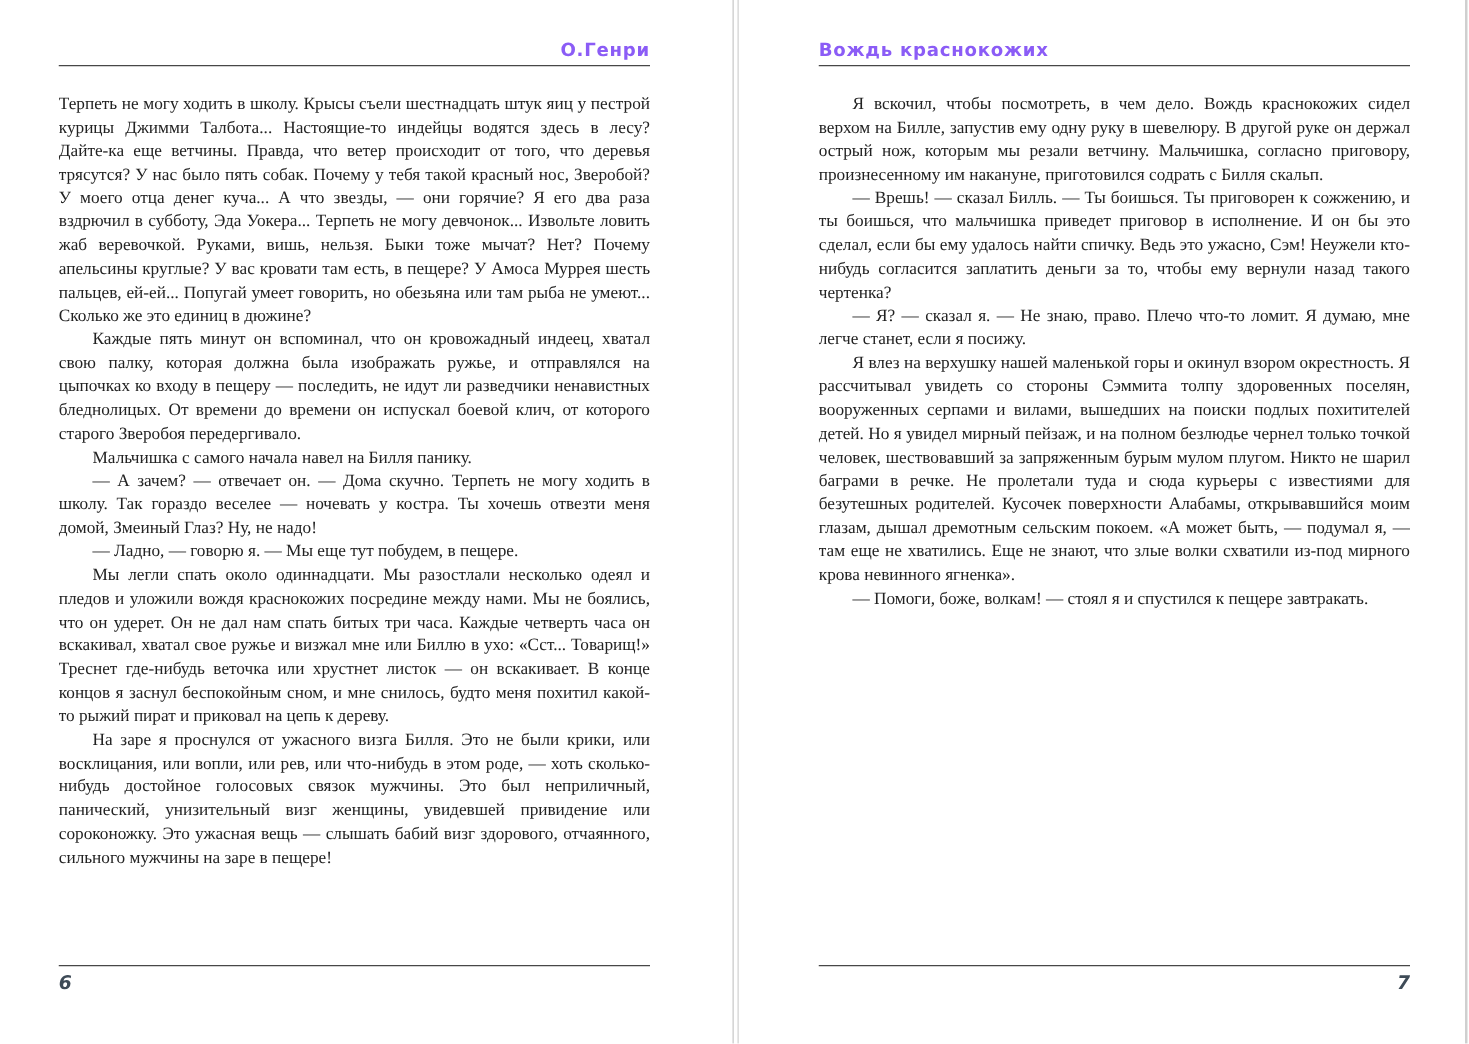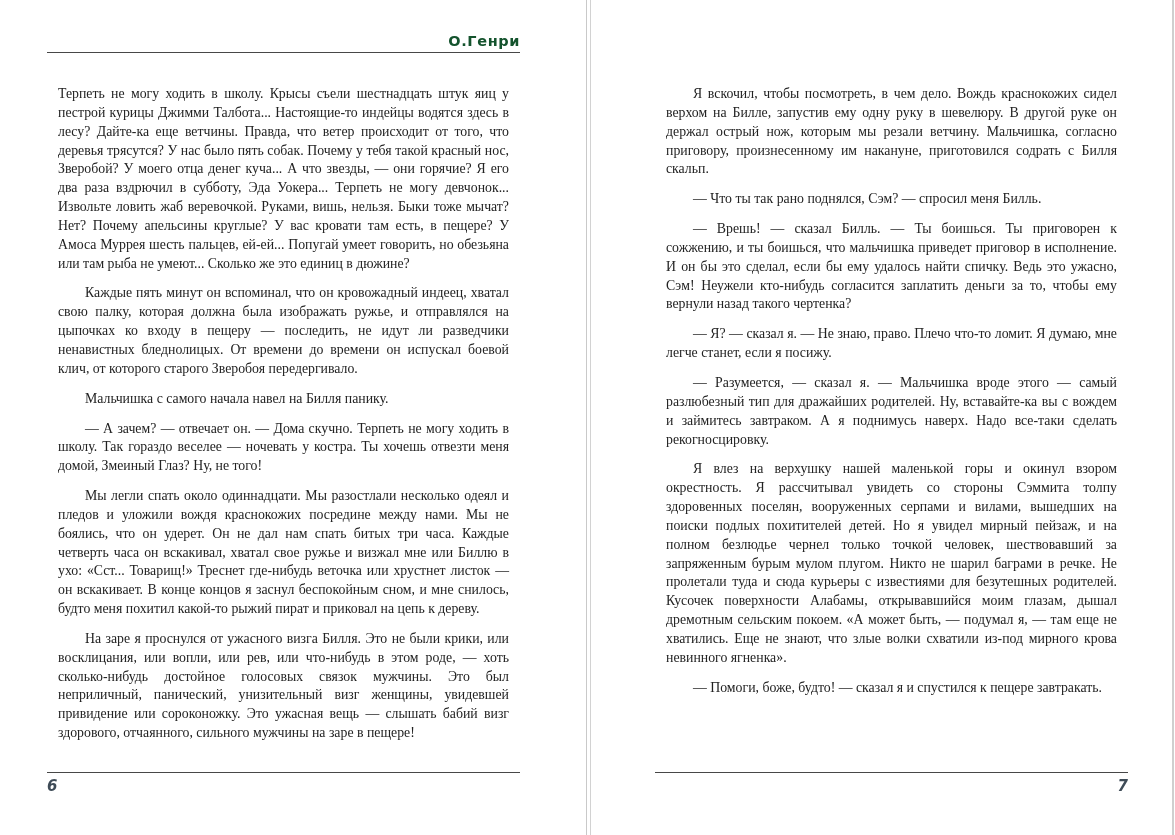--- a/index.html
+++ b/index.html
@@ -20,34 +20,34 @@
   #page-right{left:655px;}
 
   .running-head{
     position:absolute;top:33px;left:0;right:0;
     border-bottom:1px solid #474747;
     padding-bottom:3px;
     font-family:"DejaVu Sans", sans-serif;
     font-weight:bold;
     font-size:14.5px;
     letter-spacing:0.6px;
-    color:#14532d;
+    color:#8b5cf6;
   }
   .running-head.align-right{text-align:right;}
   .running-head.align-left{text-align:left;}
 
   .page-body{
     position:absolute;top:74px;left:0;right:0;height:698px;
     overflow:hidden;
     font-size:13.8px;
     line-height:18.85px;
     color:#222222;
     text-align:justify;
   }
-  .page-body p{margin:11px;text-indent:27px;}
+  .page-body p{margin:0;text-indent:27px;}
   .page-body.continuation p:first-child{text-indent:0;}
 
   .page-footer{
     position:absolute;left:0;right:0;top:772px;
     border-top:1px solid #474747;
     padding-top:4px;
     font-family:"DejaVu Sans", sans-serif;
     font-weight:bold;
     font-style:italic;
     font-size:15px;
@@ -60,41 +60,41 @@
 <body>
 
 <div id="spread">
 
   <div class="page" id="page-left">
     <div class="running-head align-right">О.Генри</div>
     <div class="page-body continuation">
         <p>Терпеть не могу ходить в школу. Крысы съели шестнадцать штук яиц у пестрой курицы Джимми Талбота... Настоящие-то индейцы водятся здесь в лесу? Дайте-ка еще ветчины. Правда, что ветер происходит от того, что деревья трясутся? У нас было пять собак. Почему у тебя такой красный нос, Зверобой? У моего отца денег куча... А что звезды, — они горячие? Я его два раза вздрючил в субботу, Эда Уокера... Терпеть не могу девчонок... Извольте ловить жаб веревочкой. Руками, вишь, нельзя. Быки тоже мычат? Нет? Почему апельсины круглые? У вас кровати там есть, в пещере? У Амоса Муррея шесть пальцев, ей-ей... Попугай умеет говорить, но обезьяна или там рыба не умеют... Сколько же это единиц в дюжине?</p>
         <p>Каждые пять минут он вспоминал, что он кровожадный индеец, хватал свою палку, которая должна была изображать ружье, и отправлялся на цыпочках ко входу в пещеру — последить, не идут ли разведчики ненавистных бледнолицых. От времени до времени он испускал боевой клич, от которого старого Зверобоя передергивало.</p>
         <p>Мальчишка с самого начала навел на Билля панику.</p>
-        <p>— А зачем? — отвечает он. — Дома скучно. Терпеть не могу ходить в школу. Так гораздо веселее — ночевать у костра. Ты хочешь отвезти меня домой, Змеиный Глаз? Ну, не того!</p>
+        <p>— А зачем? — отвечает он. — Дома скучно. Терпеть не могу ходить в школу. Так гораздо веселее — ночевать у костра. Ты хочешь отвезти меня домой, Змеиный Глаз? Ну, не надо!</p>
+        <p>— Ладно, — говорю я. — Мы еще тут побудем, в пещере.</p>
         <p>Мы легли спать около одиннадцати. Мы разостлали несколько одеял и пледов и уложили вождя краснокожих посредине между нами. Мы не боялись, что он удерет. Он не дал нам спать битых три часа. Каждые четверть часа он вскакивал, хватал свое ружье и визжал мне или Биллю в ухо: «Сст... Товарищ!» Треснет где-нибудь веточка или хрустнет листок — он вскакивает. В конце концов я заснул беспокойным сном, и мне снилось, будто меня похитил какой-то рыжий пират и приковал на цепь к дереву.</p>
         <p>На заре я проснулся от ужасного визга Билля. Это не были крики, или восклицания, или вопли, или рев, или что-нибудь в этом роде, — хоть сколько-нибудь достойное голосовых связок мужчины. Это был неприличный, панический, унизительный визг женщины, увидевшей привидение или сороконожку. Это ужасная вещь — слышать бабий визг здорового, отчаянного, сильного мужчины на заре в пещере!</p>
       </div>
     <div class="page-footer align-left">
       <span>6</span>
     </div>
   </div>
 
   <div class="gutter-line" id="gutter-left"></div>
   <div class="gutter-line" id="gutter-right"></div>
 
   <div class="page" id="page-right">
+    <div class="running-head align-left">Вождь краснокожих</div>
     <div class="page-body">
         <p>Я вскочил, чтобы посмотреть, в чем дело. Вождь краснокожих сидел верхом на Билле, запустив ему одну руку в шевелюру. В другой руке он держал острый нож, которым мы резали ветчину. Мальчишка, согласно приговору, произнесенному им накануне, приготовился содрать с Билля скальп.</p>
-        <p>— Что ты так рано поднялся, Сэм? — спросил меня Билль.</p>
         <p>— Врешь! — сказал Билль. — Ты боишься. Ты приговорен к сожжению, и ты боишься, что мальчишка приведет приговор в исполнение. И он бы это сделал, если бы ему удалось найти спичку. Ведь это ужасно, Сэм! Неужели кто-нибудь согласится заплатить деньги за то, чтобы ему вернули назад такого чертенка?</p>
         <p>— Я? — сказал я. — Не знаю, право. Плечо что-то ломит. Я думаю, мне легче станет, если я посижу.</p>
-        <p>— Разумеется, — сказал я. — Мальчишка вроде этого — самый разлюбезный тип для дражайших родителей. Ну, вставайте-ка вы с вождем и займитесь завтраком. А я поднимусь наверх. Надо все-таки сделать рекогносцировку.</p>
         <p>Я влез на верхушку нашей маленькой горы и окинул взором окрестность. Я рассчитывал увидеть со стороны Сэммита толпу здоровенных поселян, вооруженных серпами и вилами, вышедших на поиски подлых похитителей детей. Но я увидел мирный пейзаж, и на полном безлюдье чернел только точкой человек, шествовавший за запряженным бурым мулом плугом. Никто не шарил баграми в речке. Не пролетали туда и сюда курьеры с известиями для безутешных родителей. Кусочек поверхности Алабамы, открывавшийся моим глазам, дышал дремотным сельским покоем. «А может быть, — подумал я, — там еще не хватились. Еще не знают, что злые волки схватили из-под мирного крова невинного ягненка».</p>
-        <p>— Помоги, боже, будто! — сказал я и спустился к пещере завтракать.</p>
+        <p>— Помоги, боже, волкам! — стоял я и спустился к пещере завтракать.</p>
       </div>
     <div class="page-footer align-right">
       <span>7</span>
     </div>
   </div>
 
   <div id="edge-right"></div>
 
 </div>
 

